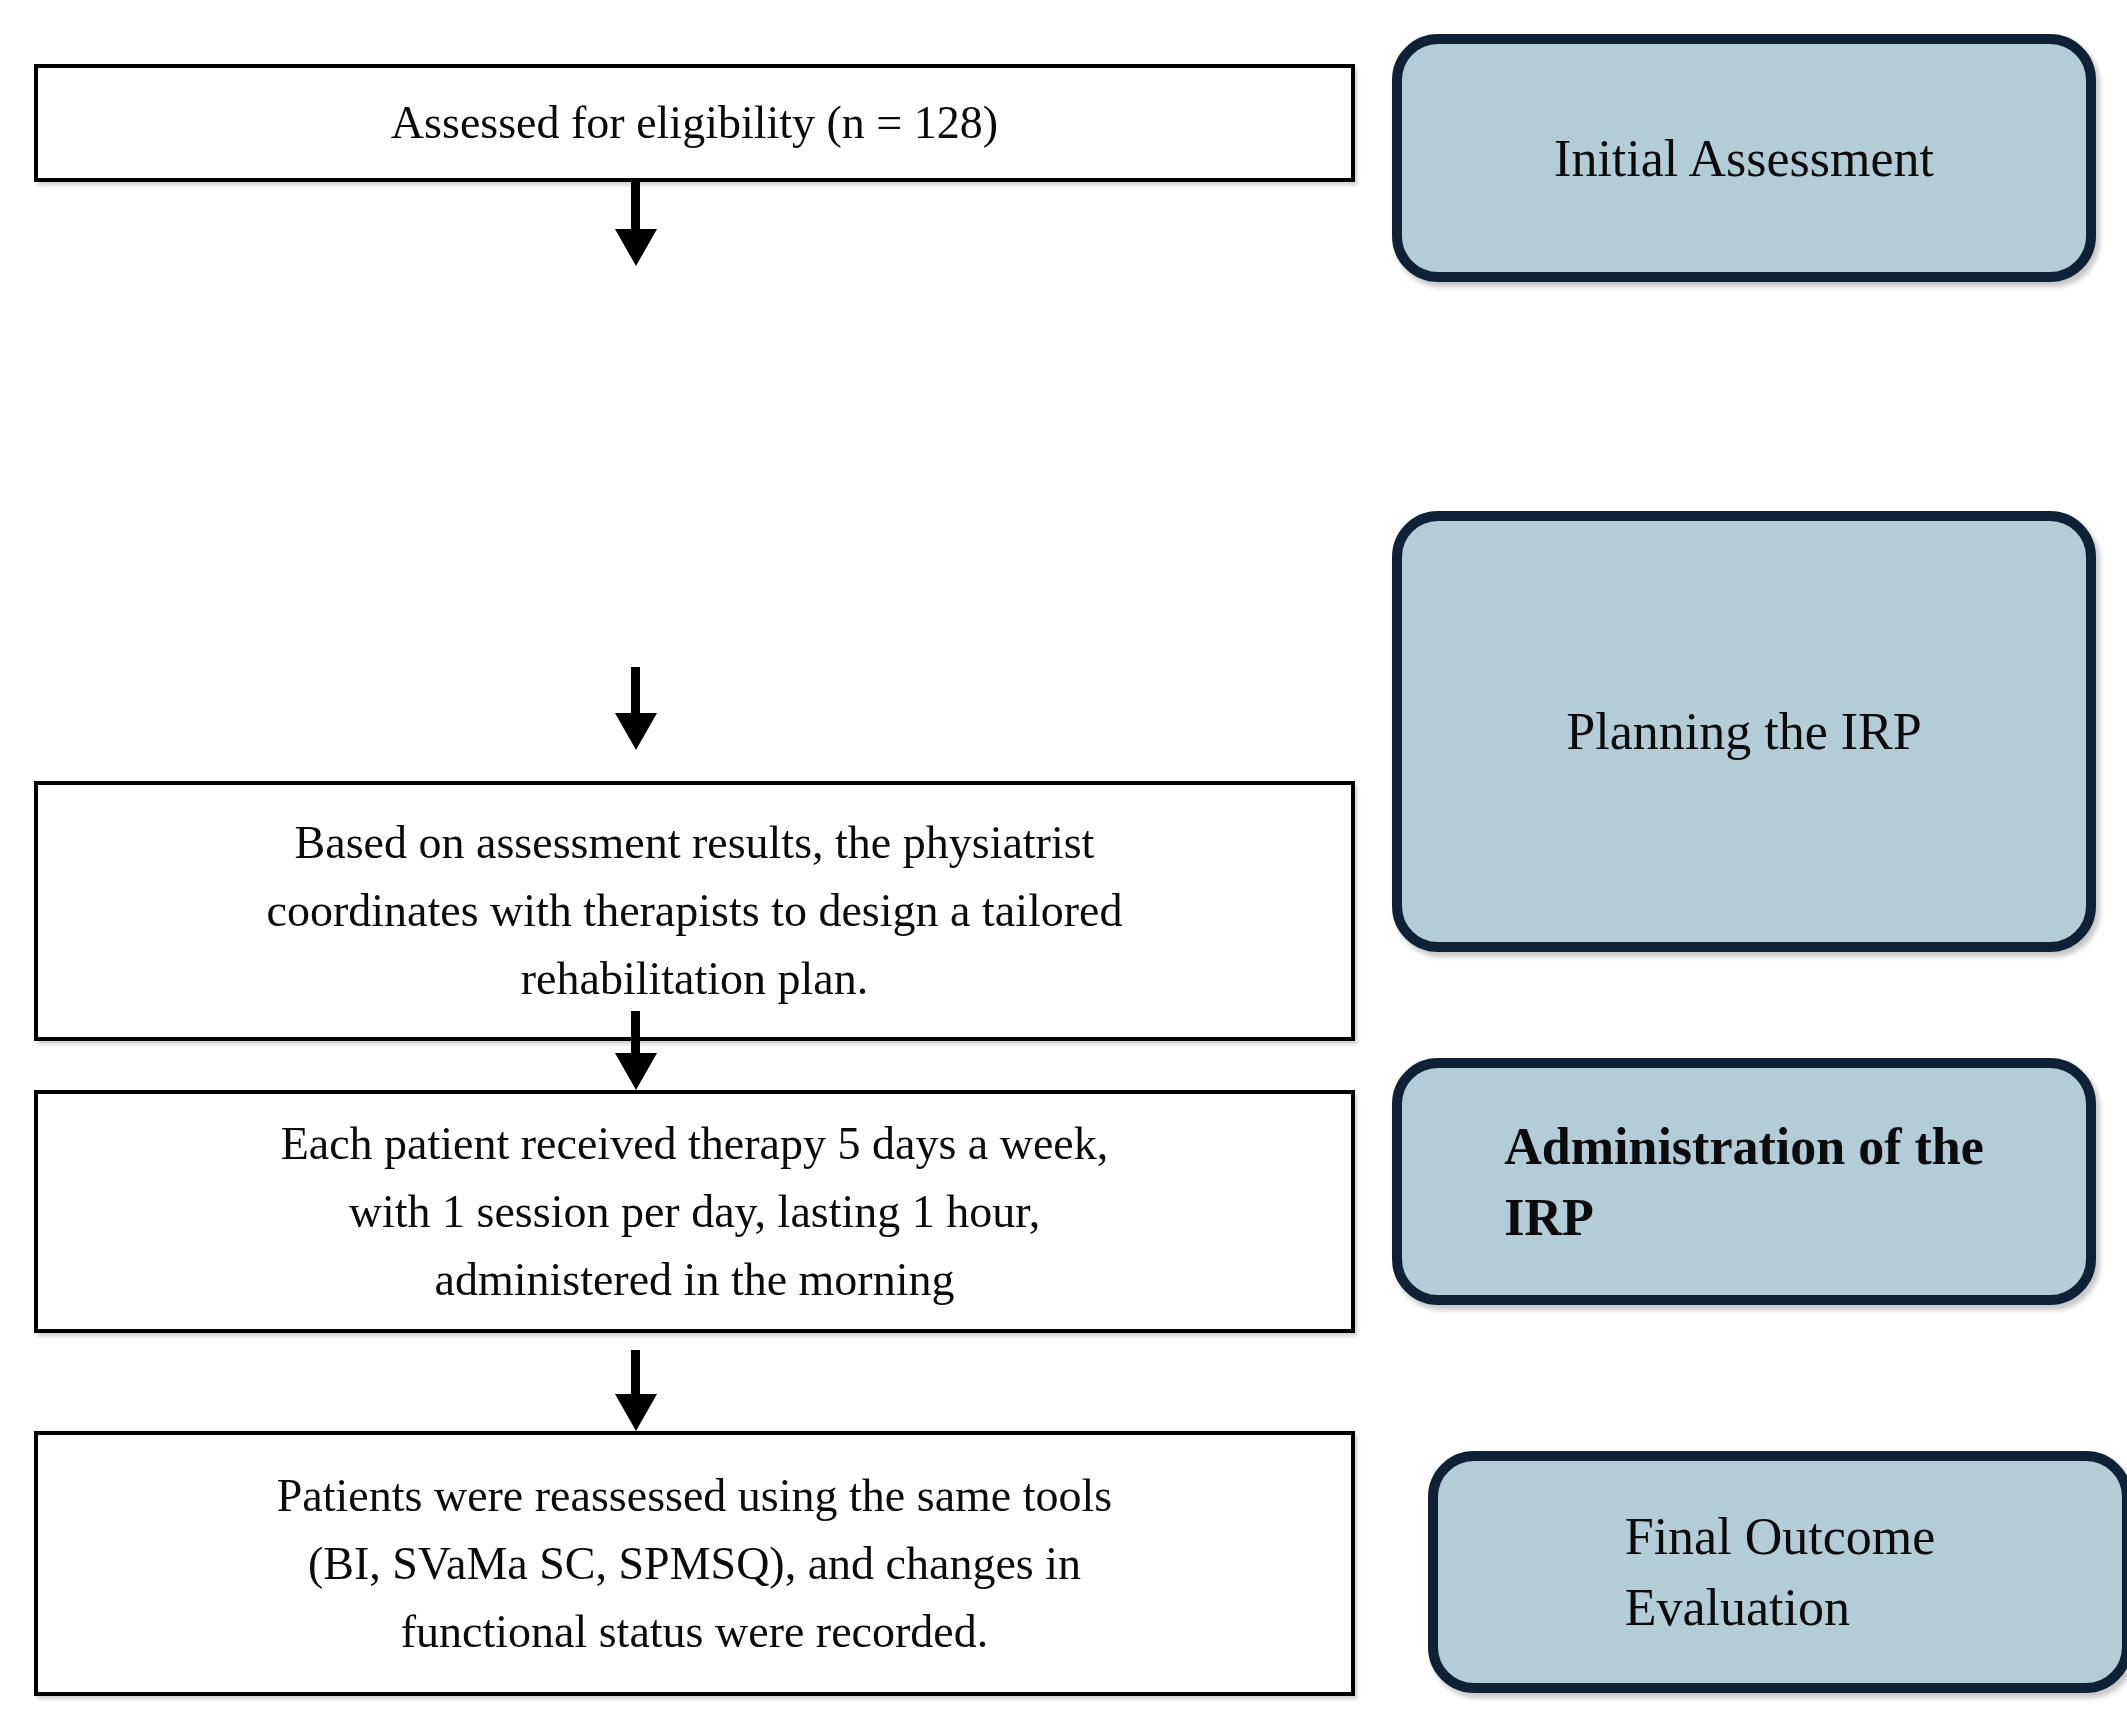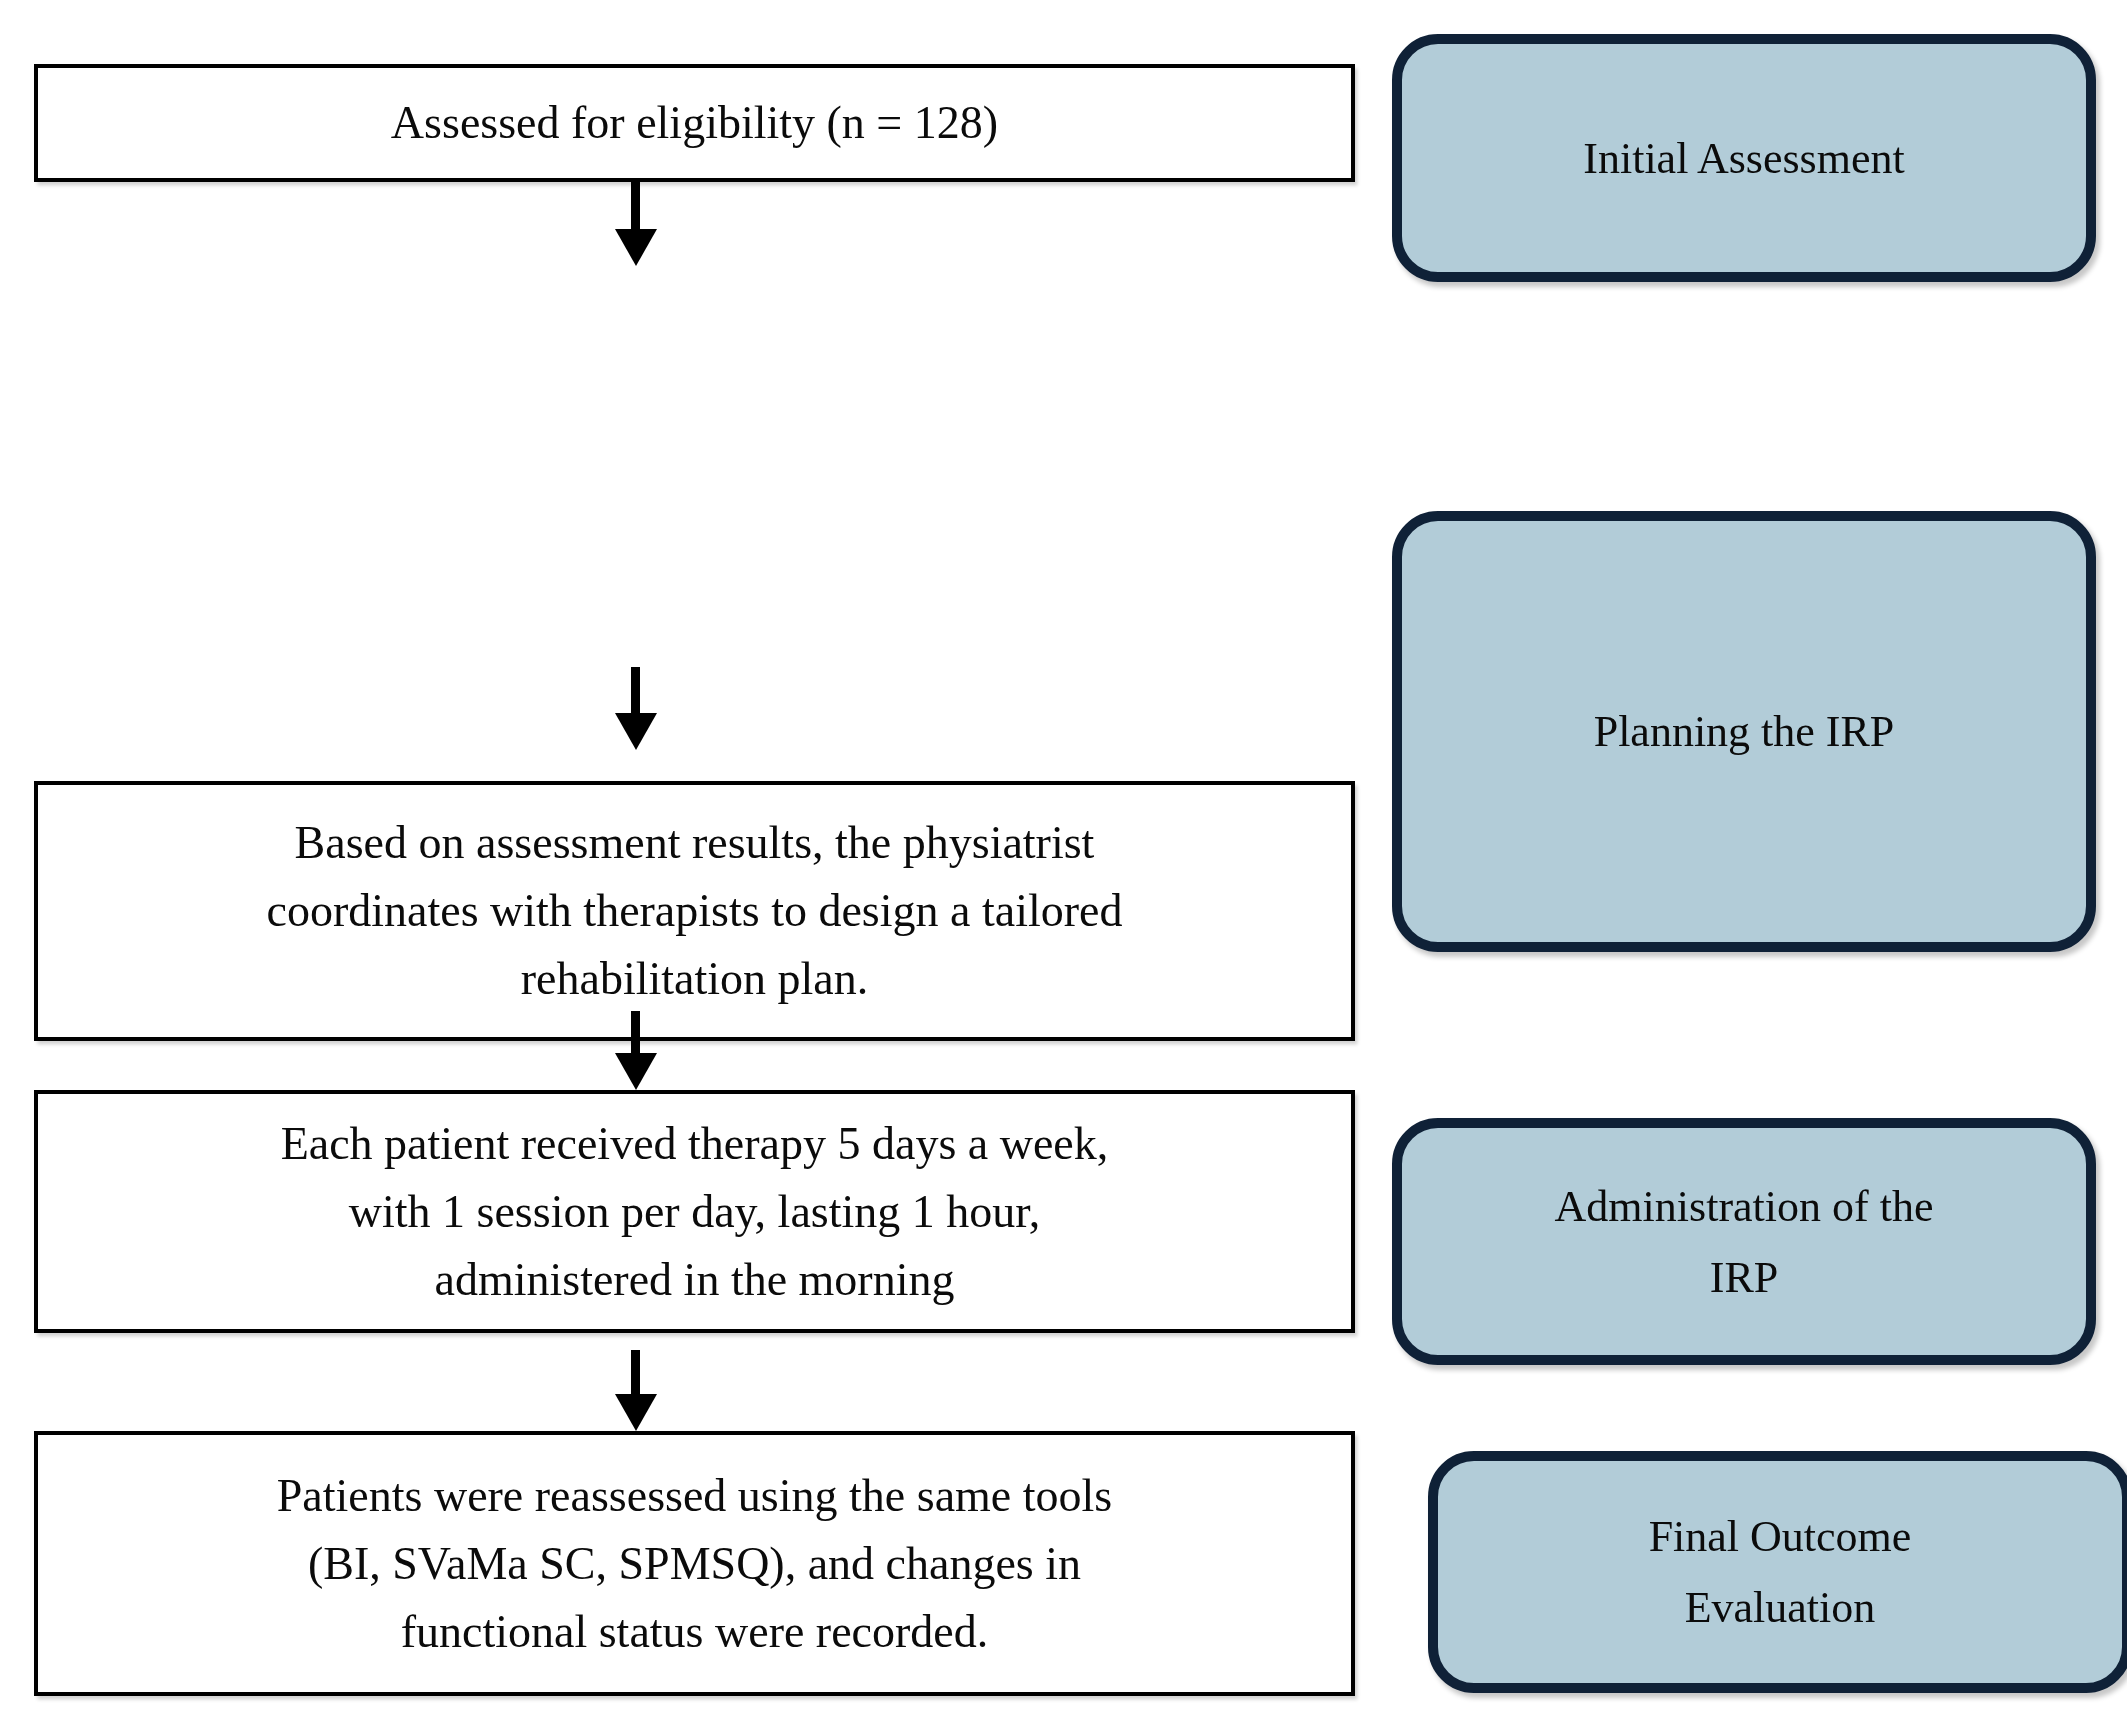--- a/index.html
+++ b/index.html
@@ -43,22 +43,22 @@
     border: 10.7px solid #0f2137;
     border-radius: 46px;
     background: #b2ccd8;
     display: flex;
     align-items: center;
     justify-content: center;
     box-shadow: 3.6px 4.5px 5.3px rgba(0,0,0,0.22);
   }
   .phase-text {
     white-space: pre-line;
-    text-align: center;
-    font-size: 44px;
+    text-align: left;
+    font-size: 52px;
     line-height: 71px;
     padding: 0 18px;
   }
   .arrow {
     position: absolute;
     left: 614px;
     width: 43px;
     display: flex;
     flex-direction: column;
     align-items: center;
@@ -126,21 +126,21 @@
   </div>
 
   <div class="phase-box" style="top:34px; height:248px;">
     <div class="phase-text">Initial Assessment</div>
   </div>
 
   <div class="phase-box" style="top:511px; height:441px;">
     <div class="phase-text">Planning the IRP</div>
   </div>
 
-  <div class="phase-box" style="top:1118px; height:247px;">
+  <div class="phase-box" style="top:1058px; height:247px;font-weight:bold;">
     <div class="phase-text">Administration of the
 IRP</div>
   </div>
 
   <div class="phase-box" style="top:1451px; height:242px;margin-left:36px;">
     <div class="phase-text">Final Outcome
 Evaluation</div>
   </div>
 
 </div>

